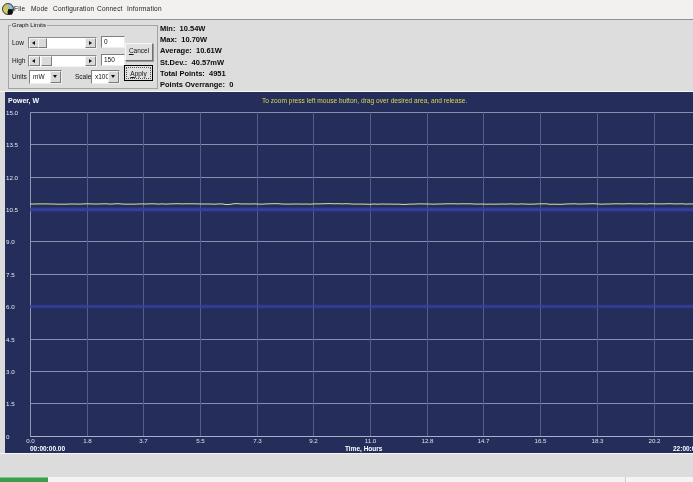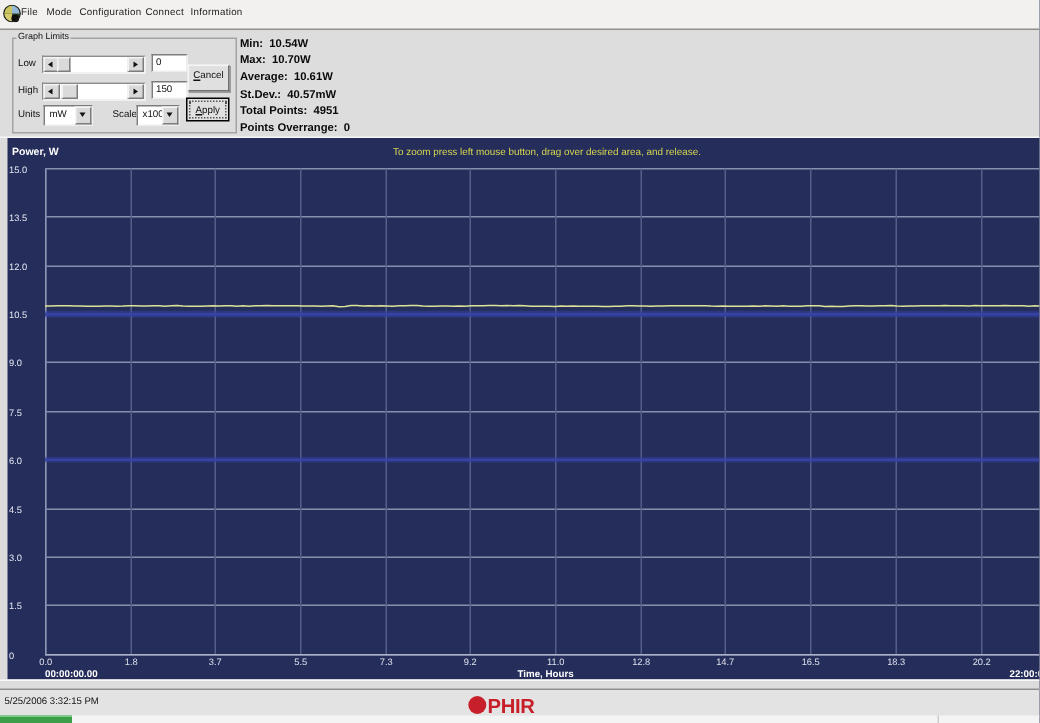--- a/index.html
+++ b/index.html
@@ -202,26 +202,17 @@
       <text x="257" y="11" fill="#d6d64f" font-size="6.6" font-family="Liberation Sans, sans-serif">To zoom press left mouse button, drag over desired area, and release.</text>
       <g fill="#ffffff" font-size="6.5" font-weight="bold" font-family="Liberation Sans, sans-serif">
         <text x="25" y="359">00:00:00.00</text>
         <text x="340" y="359">Time, Hours</text>
         <text x="668" y="359">22:00:00.0</text>
       </g>
     </svg>
   </div>
 
   <div class="abs" id="gap"></div>
-  <div class="abs" id="status">
-    <div id="stime">5/25/2006 3:32:15 PM</div>
-    <div id="ophir">
-      <svg width="58" height="14" viewBox="0 0 58 14">
-        <circle cx="6.2" cy="7" r="6" fill="#c8202a"></circle>
-        <text x="13" y="12.4" fill="#c8202a" font-size="13.5" font-weight="bold" font-family="Liberation Sans, sans-serif" letter-spacing="-0.2">PHIR</text>
-      </svg>
-    </div>
-  </div>
   <div class="abs" id="task">
     <div id="startbtn"></div>
     <div id="taskline"></div>
   </div>
 </div>
 
 </body></html>

